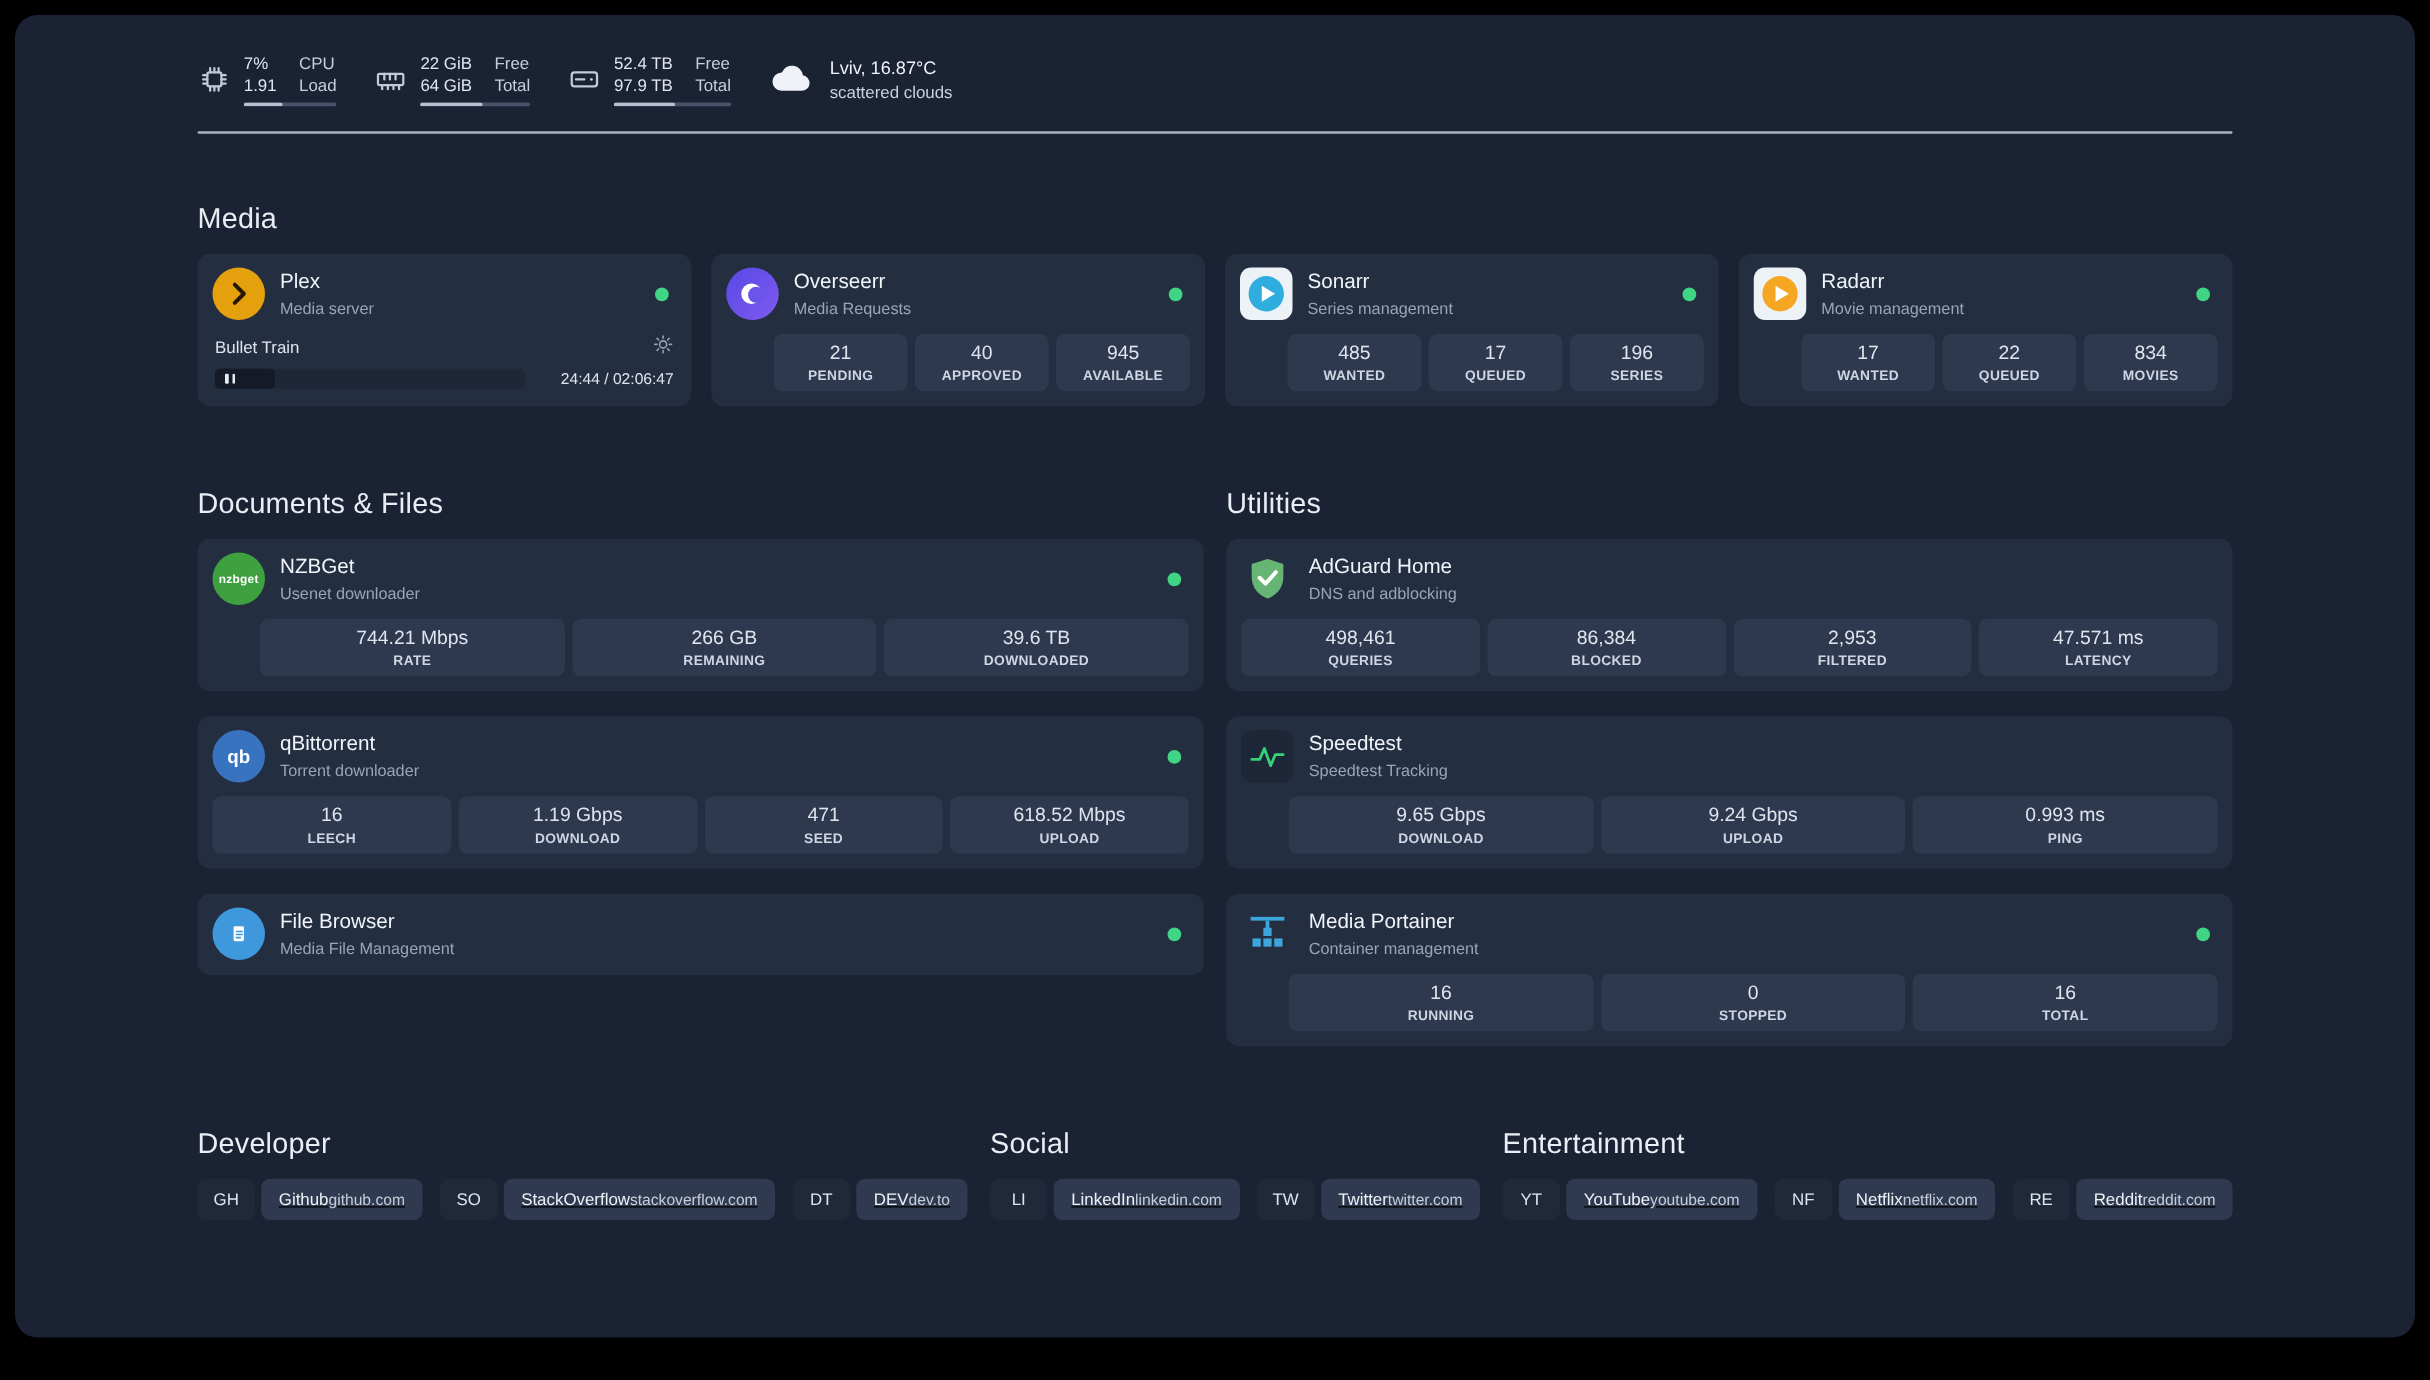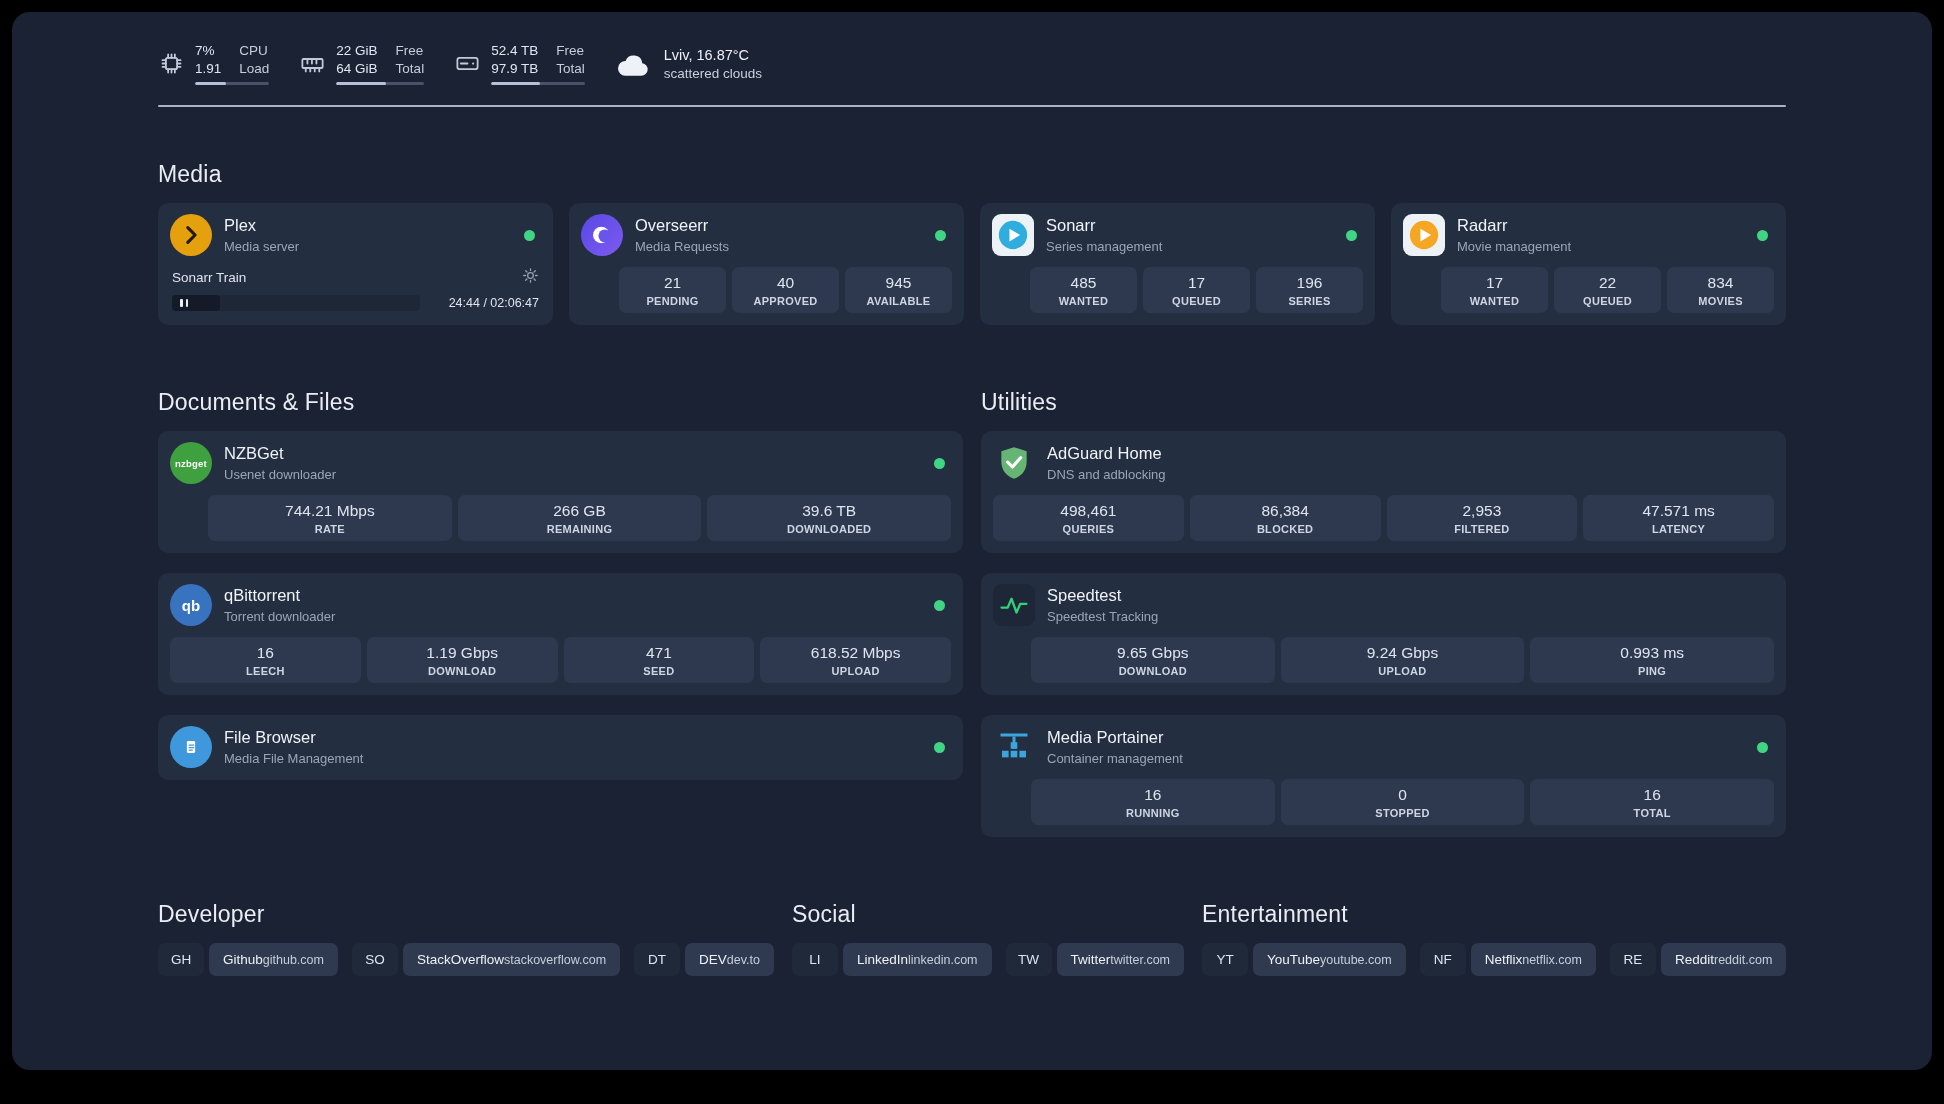--- a/index.html
+++ b/index.html
@@ -43,21 +43,21 @@
   .search input::placeholder { color: #8d97ab; }
   .search-engine {
     width: 44px; height: 38px;
     background: #28334a;
     border: 1px solid #3d4961;
     border-radius: 0 7px 7px 0;
     color: #c4cddc; font-size: 14.5px; font-weight: bold;
     cursor: pointer;
     font-family: "Liberation Sans", sans-serif;
   }
-  .weather { display: flex; align-items: center; gap: 11px; }
+  .weather { display: flex; gap: 11px; }
   .weather svg { width: 38px; height: 30px; display: block; }
   .weather-loc { font-size: 14.5px; color: #eef1f7; line-height: 1.35; }
   .weather-cond { font-size: 13.5px; color: #c9d1de; }
 
   .divider { margin-top: 20px; height: 2px; background: #c4ccda; opacity: .85; border-radius: 1px; }
 
   
   .section-title { font-size: 23px; color: #e9edf4; font-weight: 500; margin-bottom: 15px; letter-spacing: .2px; }
   .media-section { margin-top: 54px; }
   .media-grid { display: grid; grid-template-columns: repeat(4, 1fr); gap: 16px; }
@@ -104,21 +104,21 @@
 
   
   .mid-grid { display: grid; grid-template-columns: 1fr 1fr; gap: 18px; margin-top: 64px; }
   .col-stack { display: flex; flex-direction: column; gap: 20px; }
 
   
   .bm-grid { display: grid; grid-template-columns: 1fr 1fr 1fr; gap: 18px; margin-top: 64px; align-items: start; }
   .bm-rows { display: flex; flex-direction: row; gap: 14px; }
   .bm-row { display: flex; gap: 5px; height: 33px; cursor: pointer; }
   .bm-abbr { width: 46px; background: #1f2939; border-radius: 7px; display: flex; align-items: center; justify-content: center; color: #dfe5ee; font-size: 13.5px; flex: none; }
-  .bm-pill { flex: 1; background: #2f3a50; border-radius: 7px; display: flex; align-items: center; justify-content: space-between; padding: 0 14px; }
+  .bm-pill { flex: 1; background: #2f3a50; border-radius: 7px; display: flex; align-items: center; justify-content: space-between; padding: 0 14px; text-decoration: underline; }
   .bm-name { font-size: 13.5px; color: #eef1f7; }
   .bm-url { font-size: 12.5px; color: #c6cedb; }
 </style>
 </head>
 <body>
 
 <div class="panel">
   <div class="content">
 
     <div class="topbar">
@@ -224,21 +224,21 @@
                 </svg>
             </span>
             <div class="app-text">
               <div class="app-name">Plex</div>
               <div class="app-desc">Media server</div>
             </div>
             <span class="status-dot"></span>
           </div>
           <div class="np">
             <div class="np-title-row">
-              <span>Sonarr Train</span>
+              <span>Bullet Train</span>
               <span>
                 <svg viewBox="0 0 24 24" fill="none" stroke="#97a1b3" stroke-width="1.8" stroke-linecap="round">
                   <circle cx="12" cy="12" r="4"></circle>
                   <path d="M12 5V2.5M12 21.5V19M5 12H2.5M21.5 12H19M7 7L5.2 5.2M18.8 18.8L17 17M7 17l-1.8 1.8M18.8 5.2L17 7"></path>
                 </svg>
               </span>
             </div>
             <div class="np-bar-row">
               <div class="np-track">
                 <div class="np-fill" style="width: 19.5%;">

